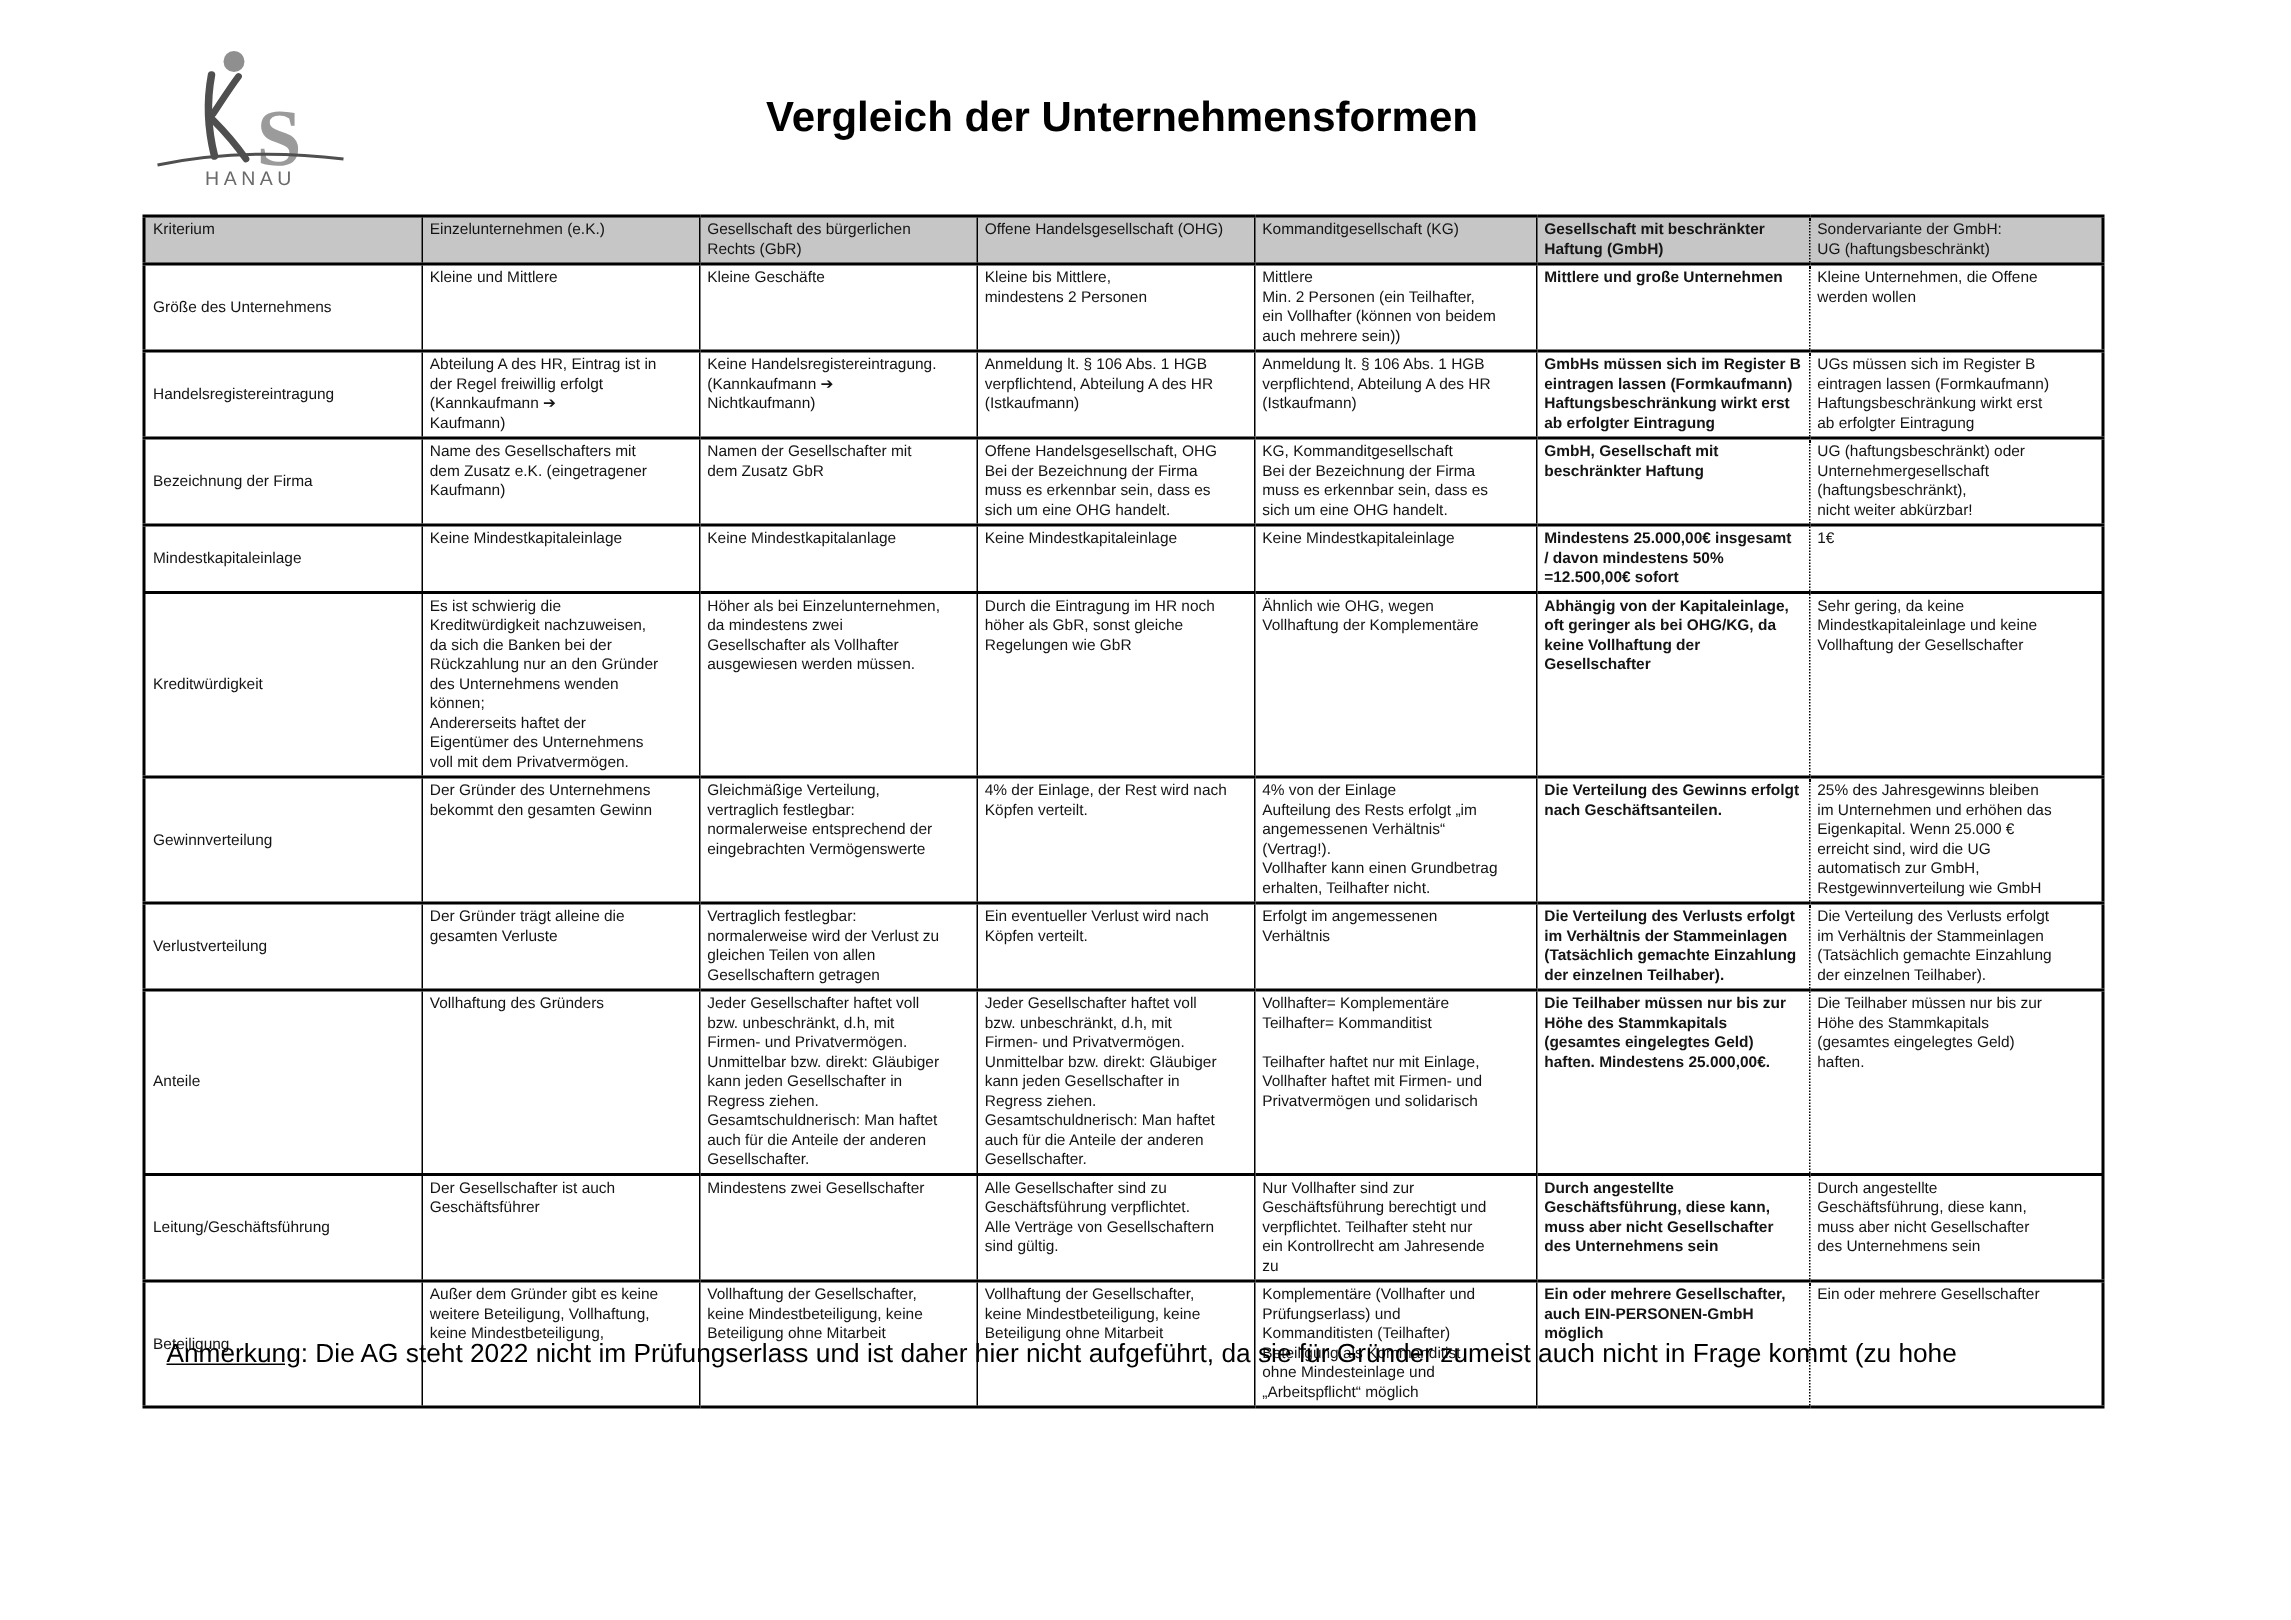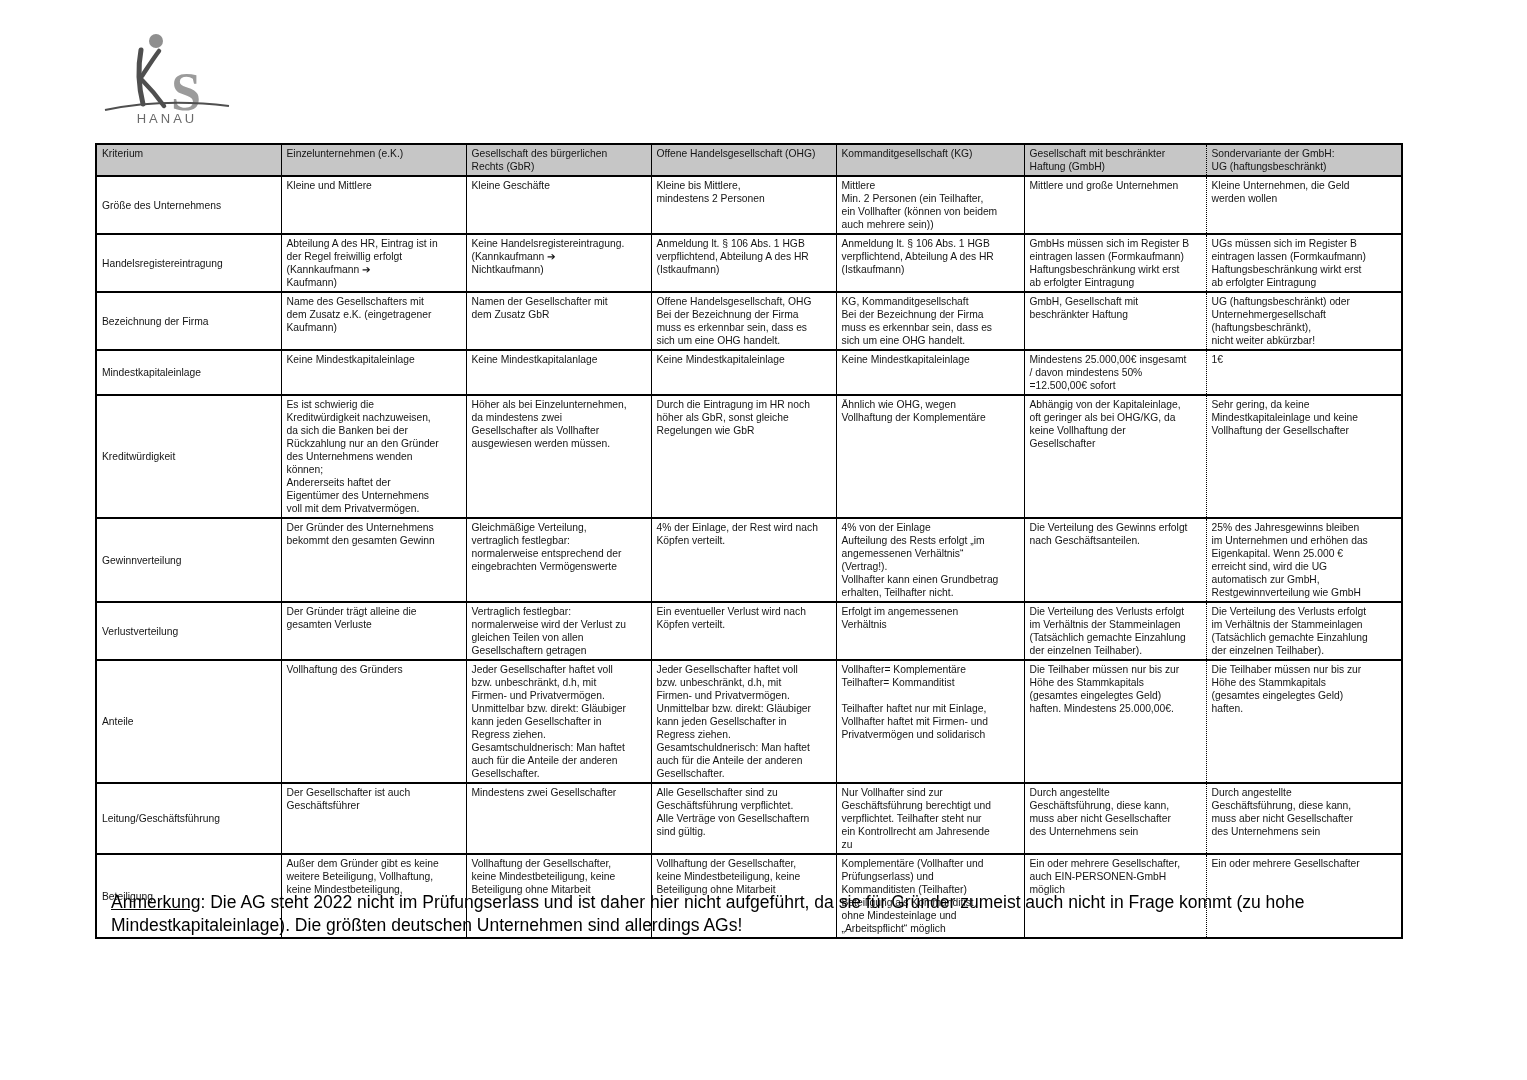--- a/index.html
+++ b/index.html
@@ -17,21 +17,21 @@
   table.cmp{position:absolute;left:95px;top:143px;width:1306px;border-collapse:collapse;
             table-layout:fixed;border:2px solid #000;}
   .cmp col.c0{width:185px}.cmp col.c1{width:185px}.cmp col.c2{width:185px}
   .cmp col.c3{width:185px}.cmp col.c4{width:188px}.cmp col.c5{width:182px}.cmp col.c6{width:196px}
   .cmp th,.cmp td{border:1px solid #000;border-top-width:2px;border-bottom-width:2px;
       padding:2px 4px 2px 5px;font-size:10.3px;line-height:13px;text-align:left;
       vertical-align:top;white-space:pre-line;word-wrap:break-word;color:#141414;}
   .cmp th{background:#c6c6c6;font-weight:400;}
   .cmp td.label{vertical-align:middle;}
   
-  .cmp th:nth-child(6),.cmp td:nth-child(6){border-right:1px dotted #000;}
+  .cmp th:nth-child(6),.cmp td:nth-child(6){border-right:1px dotted #000;font-weight:bold;}
   .cmp th:last-child,.cmp td:last-child{border-left:1px dotted #000;}
   
   .cmp thead tr{height:31px;}
   .cmp tbody tr:nth-child(1){height:52px;}
   .cmp tbody tr:nth-child(2){height:55px;}
   .cmp tbody tr:nth-child(3){height:53px;}
   .cmp tbody tr:nth-child(4){height:37px;}
   .cmp tbody tr:nth-child(5){height:118px;}
   .cmp tbody tr:nth-child(6){height:80px;}
   .cmp tbody tr:nth-child(7){height:53px;}
@@ -54,20 +54,21 @@
       <circle cx="53" cy="11" r="7" fill="#8f8f8f"></circle>
       <path d="M38,20 C35,36 35,54 40,74" stroke="#4f4f4f" stroke-width="5" fill="none" stroke-linecap="round"></path>
       <path d="M39,46 C45,37 50,29 56,21" stroke="#4f4f4f" stroke-width="4.5" fill="none" stroke-linecap="round"></path>
       <path d="M39,50 C47,58 54,66 61,76" stroke="#4f4f4f" stroke-width="4.5" fill="none" stroke-linecap="round"></path>
       <text x="68" y="80" font-family="Liberation Serif, serif" font-size="54" font-weight="700" fill="#9b9b9b" text-anchor="start">S</text>
       <path d="M2,80 Q60,68 126,76" stroke="#4f4f4f" stroke-width="2" fill="none"></path>
       <text x="64" y="93" font-size="13" letter-spacing="3" fill="#6a6a6a" text-anchor="middle">HANAU</text>
     </svg>
   </div>
 
+  <h1 class="title">Vergleich der Unternehmensformen</h1>
 
   <table class="cmp">
     <colgroup>
       <col class="c0">
         <col class="c1">
         <col class="c2">
         <col class="c3">
       <col class="c4">
         <col class="c5">
         <col class="c6">
@@ -91,21 +92,21 @@
           <td class="label">Größe des Unternehmens</td>
           <td>Kleine und Mittlere</td>
           <td>Kleine Geschäfte</td>
           <td>Kleine bis Mittlere,
 mindestens 2 Personen</td>
           <td>Mittlere
 Min. 2 Personen (ein Teilhafter,
 ein Vollhafter (können von beidem
 auch mehrere sein))</td>
           <td>Mittlere und große Unternehmen</td>
-          <td>Kleine Unternehmen, die Geld
+          <td>Kleine Unternehmen, die Offene
 werden wollen</td>
         </tr>
         <tr>
           <td class="label">Handelsregistereintragung</td>
           <td>Abteilung A des HR, Eintrag ist in
 der Regel freiwillig erfolgt
 (Kannkaufmann ➔
 Kaufmann)</td>
           <td>Keine Handelsregistereintragung.
 (Kannkaufmann ➔
@@ -309,15 +310,15 @@
 ohne Mindesteinlage und
 „Arbeitspflicht“ möglich</td>
           <td>Ein oder mehrere Gesellschafter,
 auch EIN-PERSONEN-GmbH
 möglich</td>
           <td>Ein oder mehrere Gesellschafter</td>
         </tr>
       </tbody>
   </table>
 
-  <p class="note"><span class="u">Anmerkung</span><span>: Die AG steht 2022 nicht im Prüfungserlass und ist daher hier nicht aufgeführt, da sie für Gründer zumeist auch nicht in Frage kommt (zu hohe</span><br><span>Mindestkapitaleinlage). Die größten deutschen Unternehmen sind allerdings AGs!</span></p>
+  <p class="note"><span class="u">Anmerkung</span><span>: Die AG steht 2022 nicht im Prüfungserlass und ist daher hier nicht aufgeführt, da sie für Gründer zumeist auch nicht in Frage kommt (zu hohe</span><br></p>
 
 </div>
 
 </body></html>

